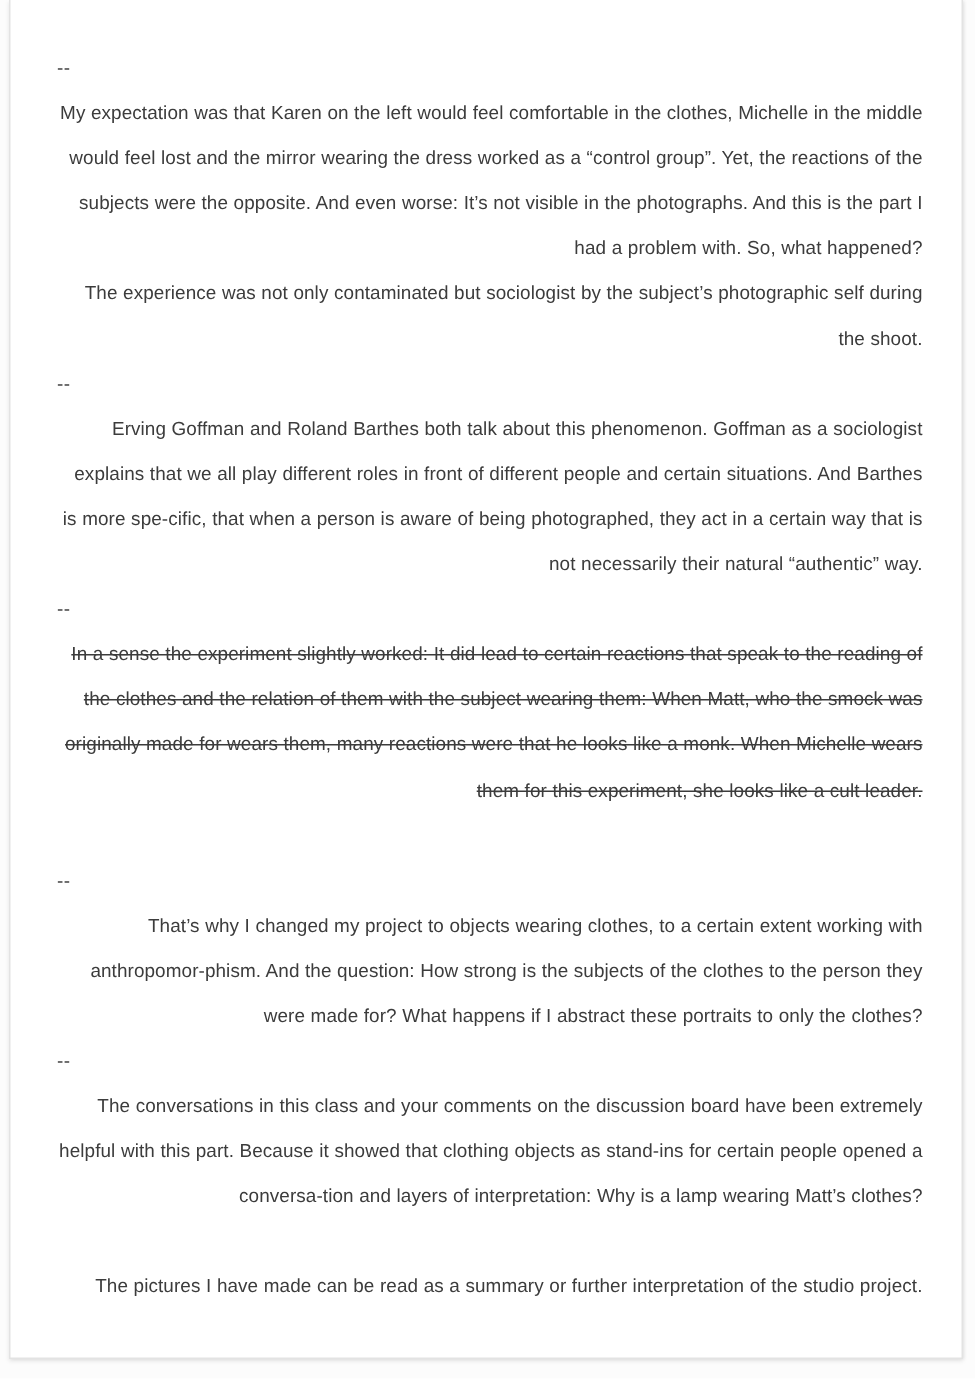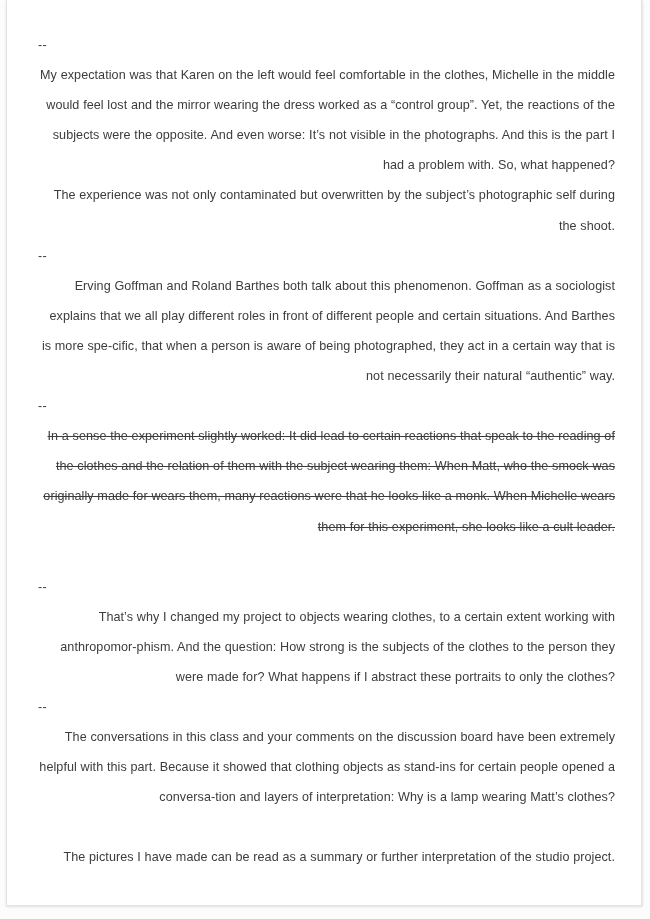--- a/index.html
+++ b/index.html
@@ -62,21 +62,21 @@
   }
 </style>
 </head>
 <body>
 
 <div id="page-wrap">
   <div id="page">
     <div id="doc-body">
         <p class="sep">--</p>
         <p class="para">My expectation was that Karen on the left would feel comfortable in the clothes, Michelle in the middle would feel lost and the mirror wearing the dress worked as a “control group”. Yet, the reactions of the subjects were the opposite. And even worse: It’s not visible in the photographs. And this is the part I had a problem with. So, what happened?</p>
-        <p class="para">The experience was not only contaminated but overwritten by the subject’s photographic self during the shoot.</p>
+        <p class="para">The experience was not only contaminated but sociologist by the subject’s photographic self during the shoot.</p>
         <p class="sep">--</p>
         <p class="para">Erving Goffman and Roland Barthes both talk about this phenomenon. Goffman as a sociologist explains that we all play different roles in front of different people and certain situations. And Barthes is more spe-cific, that when a person is aware of being photographed, they act in a certain way that is not necessarily their natural “authentic” way.</p>
         <p class="sep">--</p>
         <p class="para struck">In a sense the experiment slightly worked: It did lead to certain reactions that speak to the reading of the clothes and the relation of them with the subject wearing them: When Matt, who the smock was originally made for wears them, many reactions were that he looks like a monk. When Michelle wears them for this experiment, she looks like a cult leader.</p>
         <div class="gap-big"></div>
         <p class="sep">--</p>
         <p class="para">That’s why I changed my project to objects wearing clothes, to a certain extent working with anthropomor-phism. And the question: How strong is the subjects of the clothes to the person they were made for? What happens if I abstract these portraits to only the clothes?</p>
         <p class="sep">--</p>
         <p class="para">The conversations in this class and your comments on the discussion board have been extremely helpful with this part. Because it showed that clothing objects as stand-ins for certain people opened a conversa-tion and layers of interpretation: Why is a lamp wearing Matt’s clothes?</p>
         <div class="gap-big"></div>

